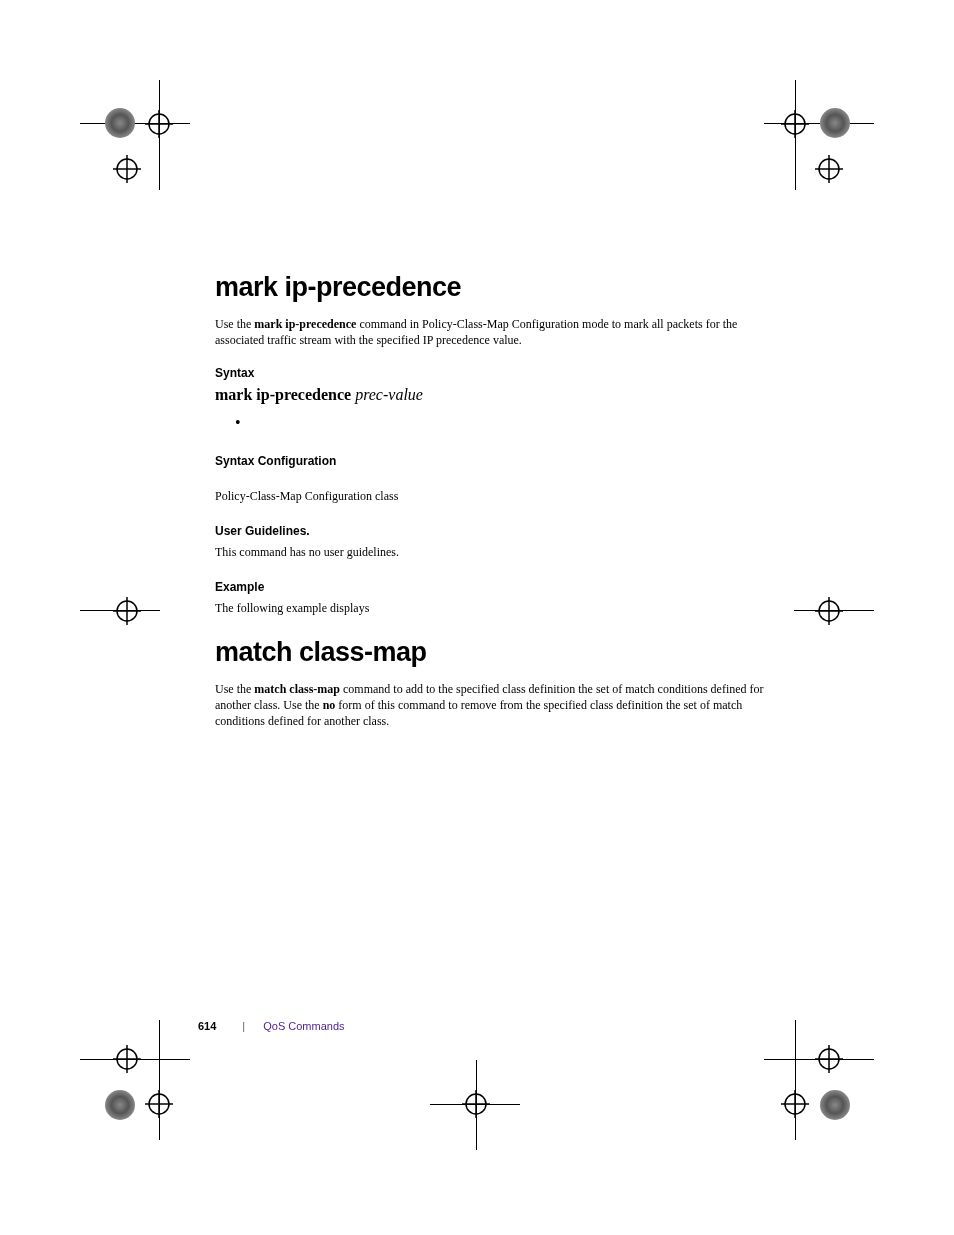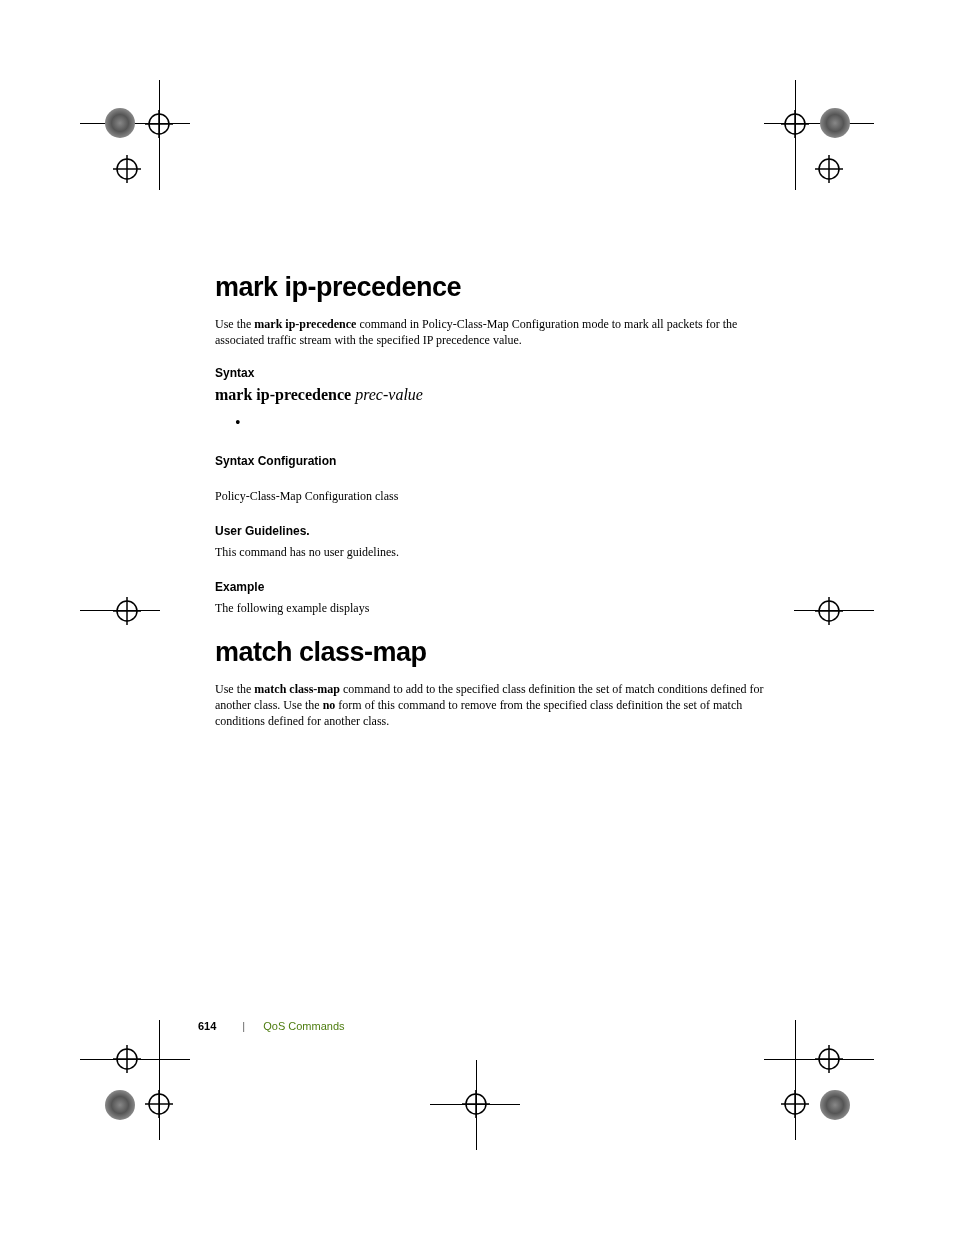--- a/index.html
+++ b/index.html
@@ -75,21 +75,21 @@
     }
     .page-num {
       font-weight: bold;
       margin-right: 26px;
     }
     .footer-sep {
       margin-right: 18px;
       color: #666;
     }
     .footer-title {
-      color: #4d7c0f;
+      color: #4c1d95;
       font-family: Arial, Helvetica, sans-serif;
     }
     
     .regmark {
       position: absolute;
       width: 28px;
       height: 28px;
     }
     .regmark svg {
       width: 100%;

